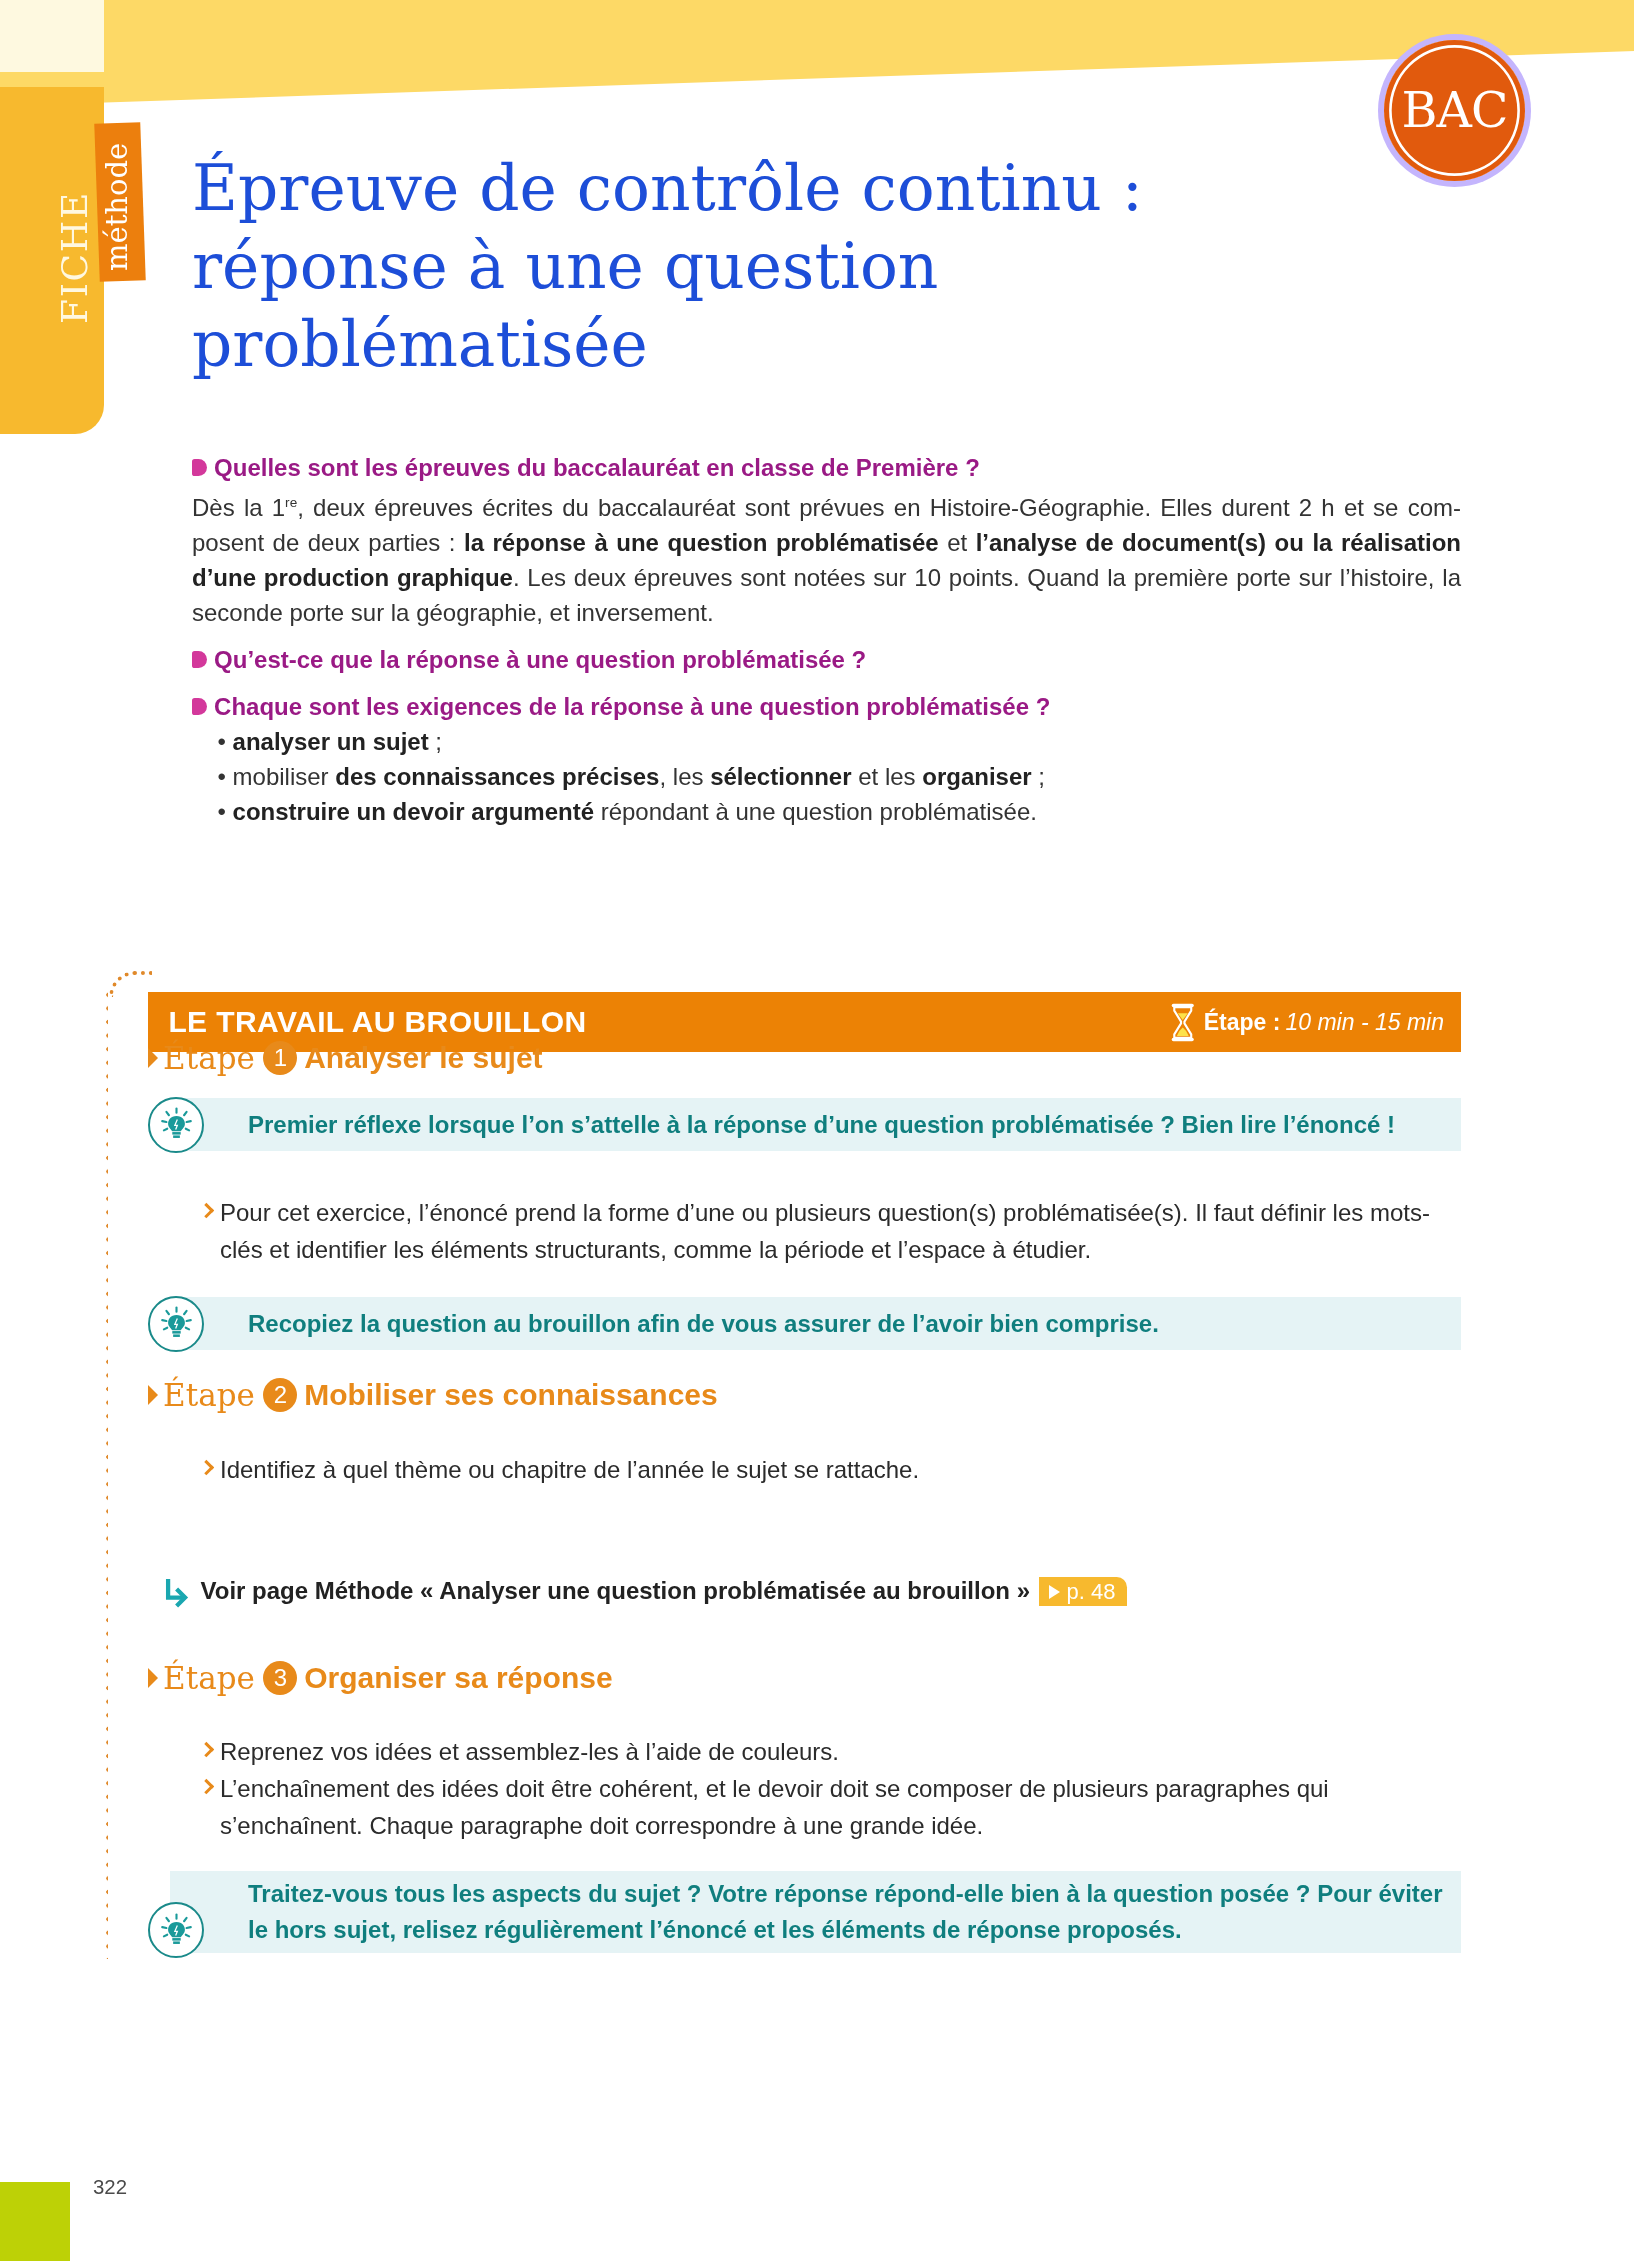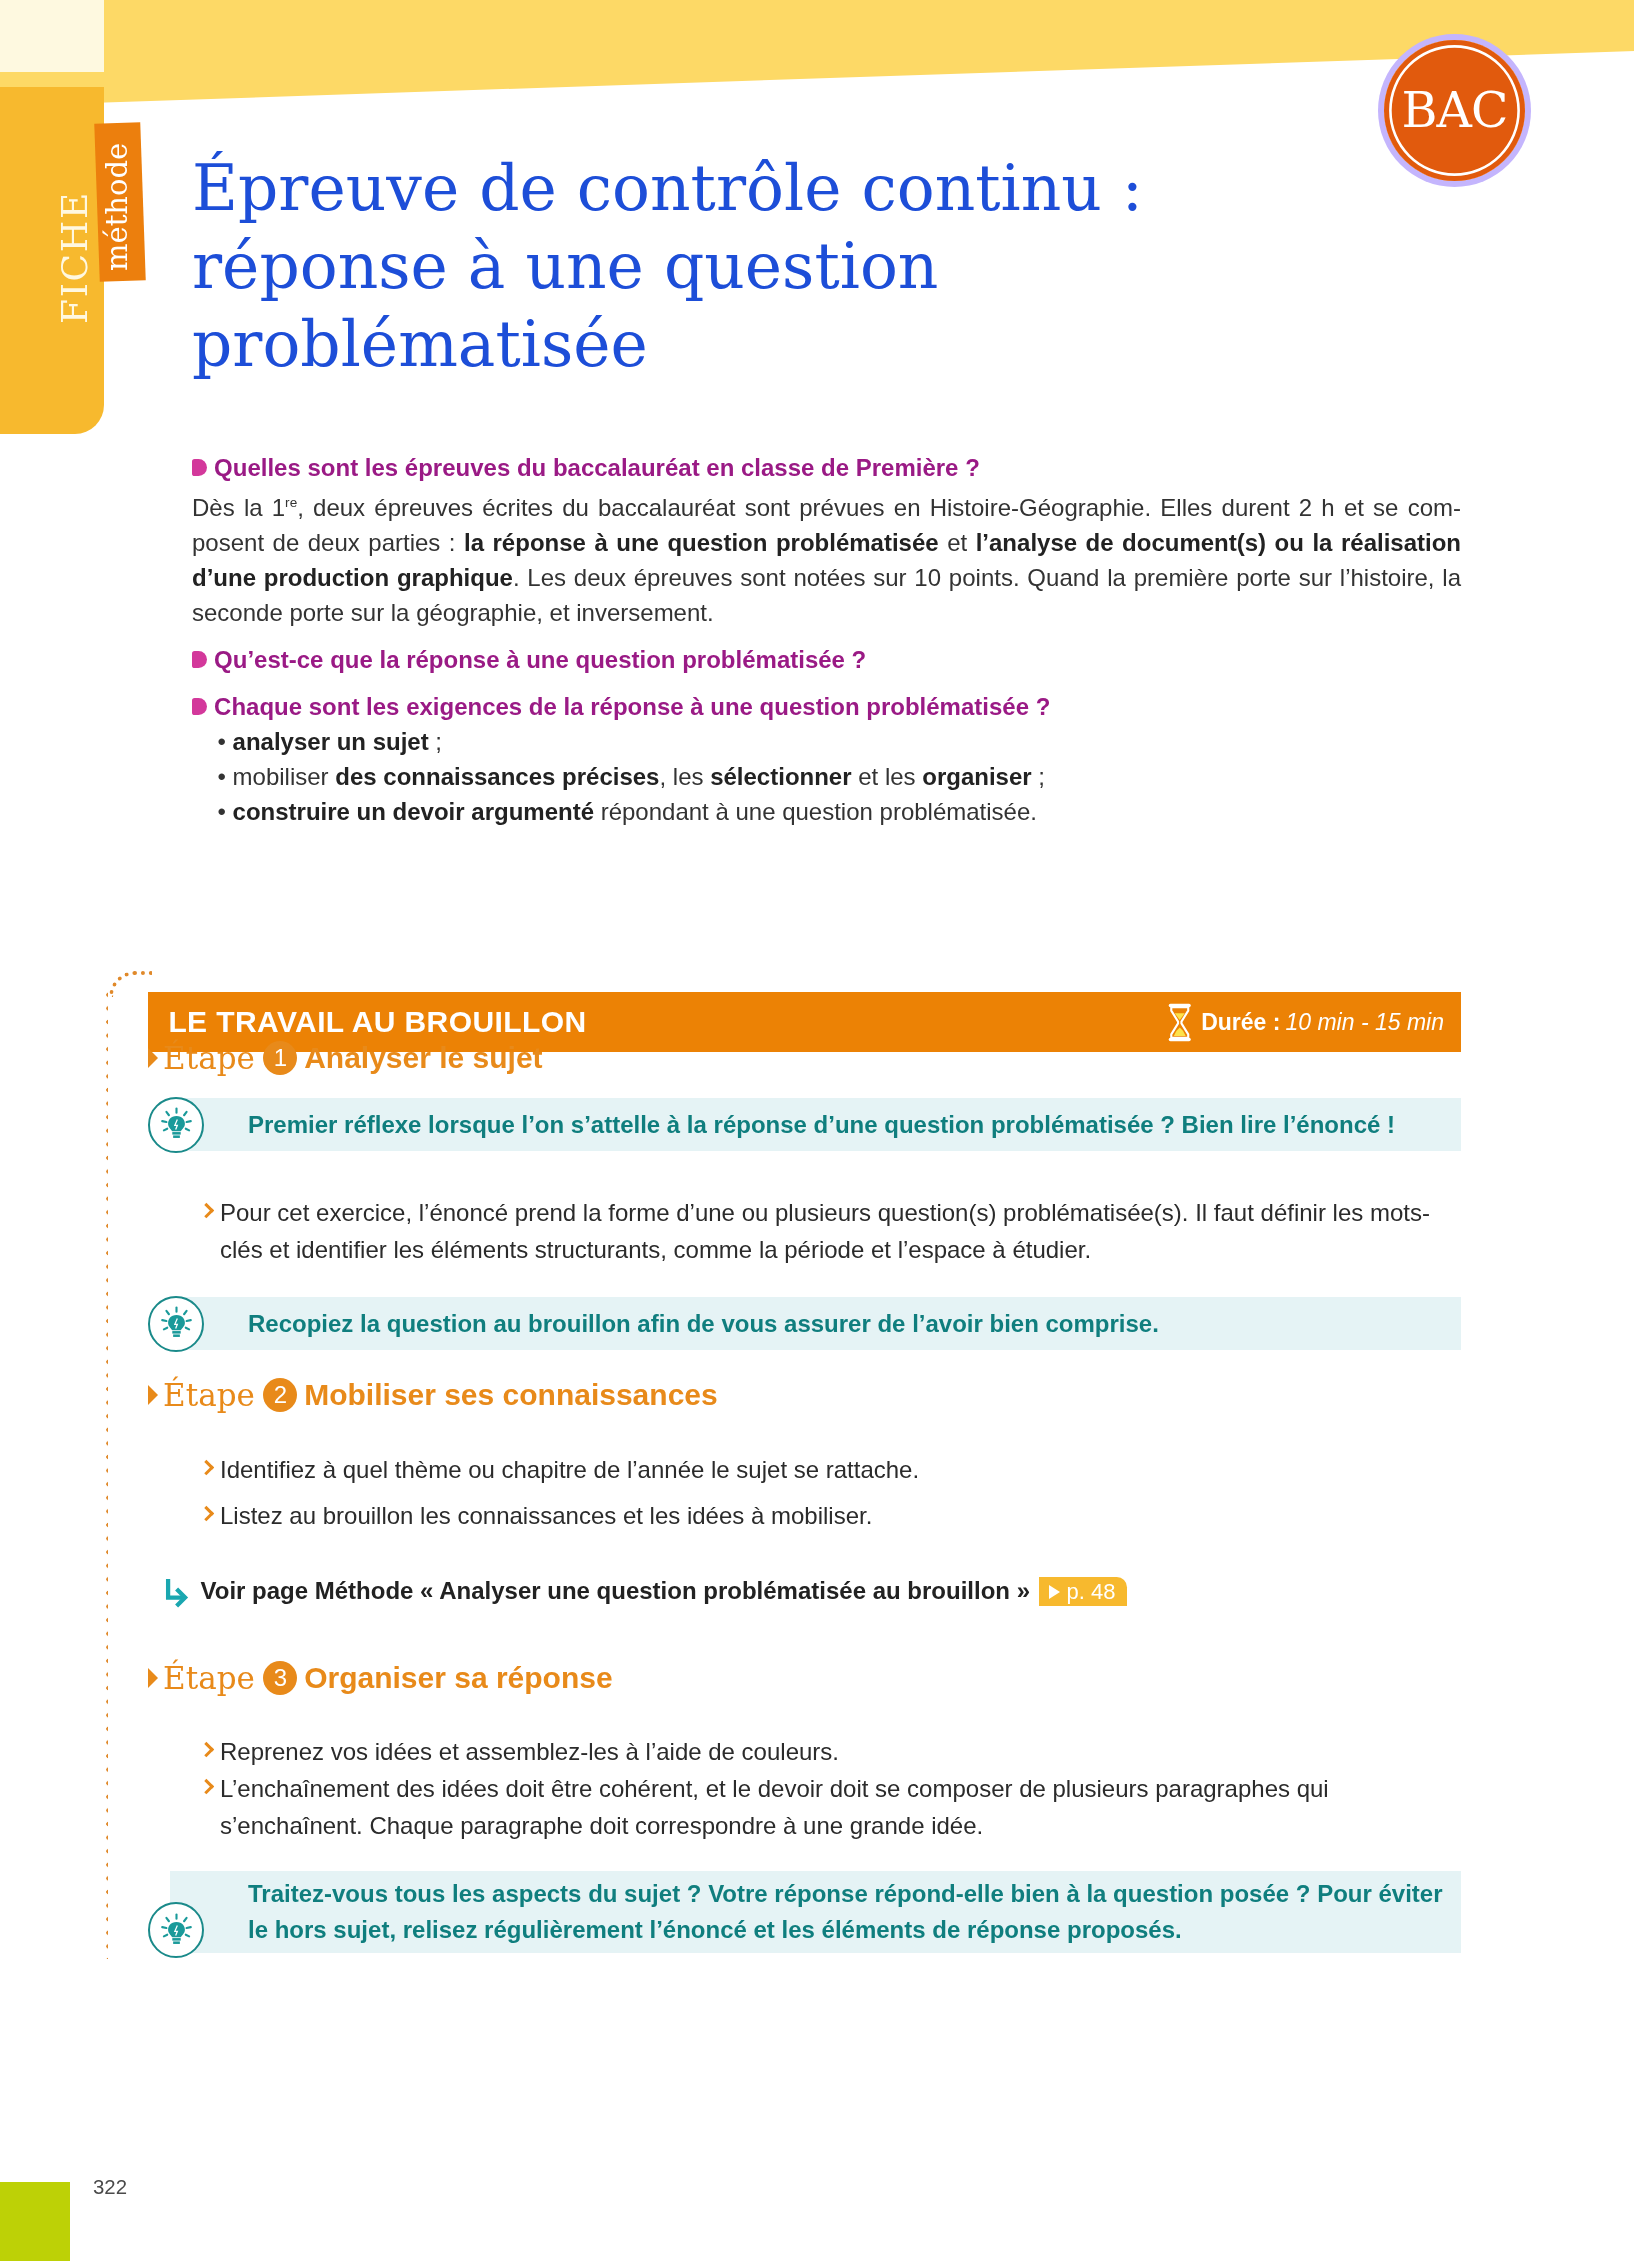--- a/index.html
+++ b/index.html
@@ -204,21 +204,21 @@
 <div class="section-bar">
   <span class="section-title">LE TRAVAIL AU BROUILLON</span>
   <span class="duration">
     <svg width="25.5" height="39" viewBox="0 0 30 46">
       <rect x="2" y="1" width="26" height="4" rx="2" fill="#fff"></rect>
       <rect x="2" y="41" width="26" height="4" rx="2" fill="#fff"></rect>
       <path d="M5 5 L25 5 L25 9 L17 22 L17 24 L25 37 L25 41 L5 41 L5 37 L13 24 L13 22 L5 9 Z" fill="none" stroke="#fff" stroke-width="2.5"></path>
       <path d="M9 12 L21 12 L15 20 Z" fill="#fde24a"></path>
       <path d="M8 39 L22 39 L19 33 L15 29 L11 33 Z" fill="#fde24a"></path>
     </svg>
-    <b>Durée :</b>
+    <b>Étape :</b>
     <i>10 min - 15 min</i>
   </span>
 </div>
 
 <div class="etape" style="top:1040px;">
   <span class="etape-arrow"></span>
   <span class="etape-word">Étape</span>
   <span class="etape-num">1</span>
   <span class="etape-title">Analyser le sujet</span>
 </div>
@@ -271,21 +271,20 @@
 
 <div class="etape" style="top:1377px;">
   <span class="etape-arrow"></span>
   <span class="etape-word">Étape</span>
   <span class="etape-num">2</span>
   <span class="etape-title">Mobiliser ses connaissances</span>
 </div>
 
 <div class="points" style="top:1451px;">
   <div class="point" style="margin-bottom:8.5px;">Identifiez à quel thème ou chapitre de l’année le sujet se rattache.</div>
-  <div class="point">Listez au brouillon les connaissances et les idées à mobiliser.</div>
 </div>
 
 <div class="see-also">
   <svg class="see-arrow" width="25.5" height="31" viewBox="0 0 30 36">
     <path d="M6 2 L6 24 L24 24" fill="none" stroke="#1aa7b0" stroke-width="5"></path>
     <path d="M16 14 L26 24 L16 34" fill="none" stroke="#1aa7b0" stroke-width="5"></path>
   </svg>
   <span>Voir page Méthode « Analyser une question problématisée au brouillon »</span>
   <span class="page-ref">
     <span class="page-ref-tri"></span>

